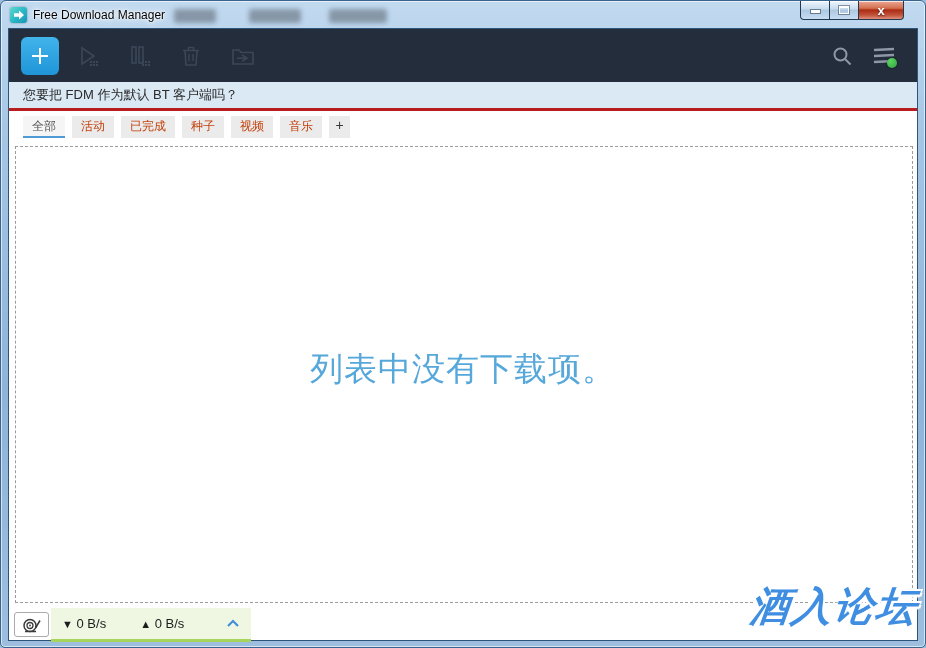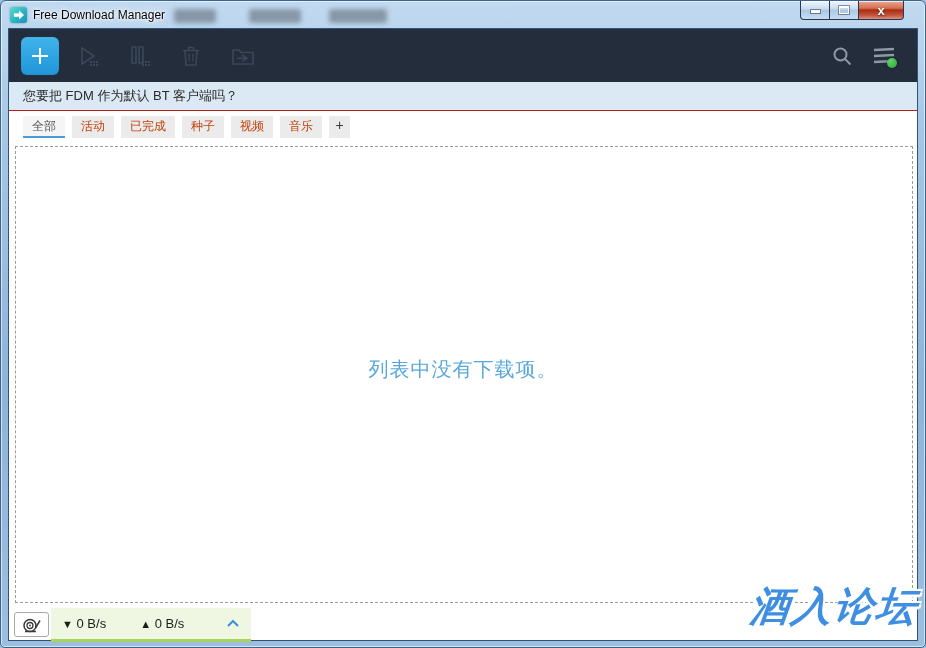--- a/index.html
+++ b/index.html
@@ -53,40 +53,40 @@
   .add-btn { width:38px; height:38px; border-radius:6px; cursor:pointer;
     background:linear-gradient(180deg,#41b4eb 0%,#1f95d8 100%);
     display:flex; align-items:center; justify-content:center; }
   .tool-ico { width:48px; height:42px; display:flex; align-items:center; justify-content:center; margin-left:4px; }
   .toolbar-right { margin-left:auto; display:flex; align-items:center; }
   .tool-ico-sm { width:42px; height:42px; display:flex; align-items:center; justify-content:center; position:relative; }
   .menu-dot { position:absolute; right:8px; bottom:9px; width:10px; height:10px; border-radius:50%;
     background:radial-gradient(circle at 35% 30%,#5ed65f,#2da440); box-shadow:0 0 2px rgba(0,0,0,.5); }
 
   
-  .notif { height:29px; background:#dbe9f5; border-bottom:1px solid #b91c1c;
+  .notif { height:29px; background:#dbe9f5; border-bottom:3px solid #b91c1c;
     display:flex; align-items:center; padding:0 14px; flex:0 0 auto; font-size:13px; color:#2a2a2a; }
   .notif-right { margin-left:auto; display:flex; align-items:center; }
   .notif-btn { background:#fdfdfd; border:1px solid #b9c6cf; border-radius:2px; padding:3px 11px;
     font-size:12px; color:#333; margin-left:16px; cursor:pointer; font-family:inherit;
     box-shadow:0 1px 1px rgba(0,0,0,.06); }
   .notif-close { margin-left:18px; margin-right:8px; color:#7f909c; font-size:15px; line-height:1; cursor:pointer; }
 
   
   .tabrow { height:30px; background:#fff; display:flex; align-items:center; padding:2px 0 0 14px; flex:0 0 auto; }
   .tab { font-size:12px; color:#c2410c; background:#ebebeb; padding:4px 9px; margin-right:7px; cursor:pointer; line-height:1.1; }
   .tab.active { background:#f5f5f5; color:#555; border-bottom:2px solid #4f9bd7; padding-bottom:2px; }
   .tab-add { font-size:14px; color:#3a3a3a; background:#ebebeb; width:21px; text-align:center; padding:2px 0 4px; cursor:pointer; line-height:1.1; }
 
   
   .main { flex:1 1 auto; position:relative; background:#fff; }
   .dash { position:absolute; left:6px; right:4px; top:5px; bottom:6px; border:1px dashed #9b9b9b; }
   .empty { position:absolute; inset:0; display:flex; flex-direction:column; align-items:center;
     justify-content:center; padding-bottom:12px; }
-  .empty-title { font-size:20px; color:#57a8da; letter-spacing:1px; }
+  .empty-title { font-size:33px; color:#57a8da; letter-spacing:1px; }
   .empty-sub { font-size:17px; color:#57a8da; margin-top:15px; letter-spacing:1px; }
 
   
   .statusbar { height:31px; background:#fff; display:flex; align-items:center; flex:0 0 auto; position:relative; }
   .snail-btn { margin-left:5px; width:35px; height:25px; background:#fff; border:1px solid #aaa;
     border-radius:3px; display:flex; align-items:center; justify-content:center; cursor:pointer; }
   .speed-panel { margin-left:2px; width:200px; height:34px; background:#eff7e3;
     border-bottom:3px solid #a6d45c; display:flex; align-items:center; padding:0 11px; cursor:pointer; }
   .speed { font-size:13px; color:#1c1c1c; white-space:nowrap; }
   .speed .arr { font-size:11px; }

